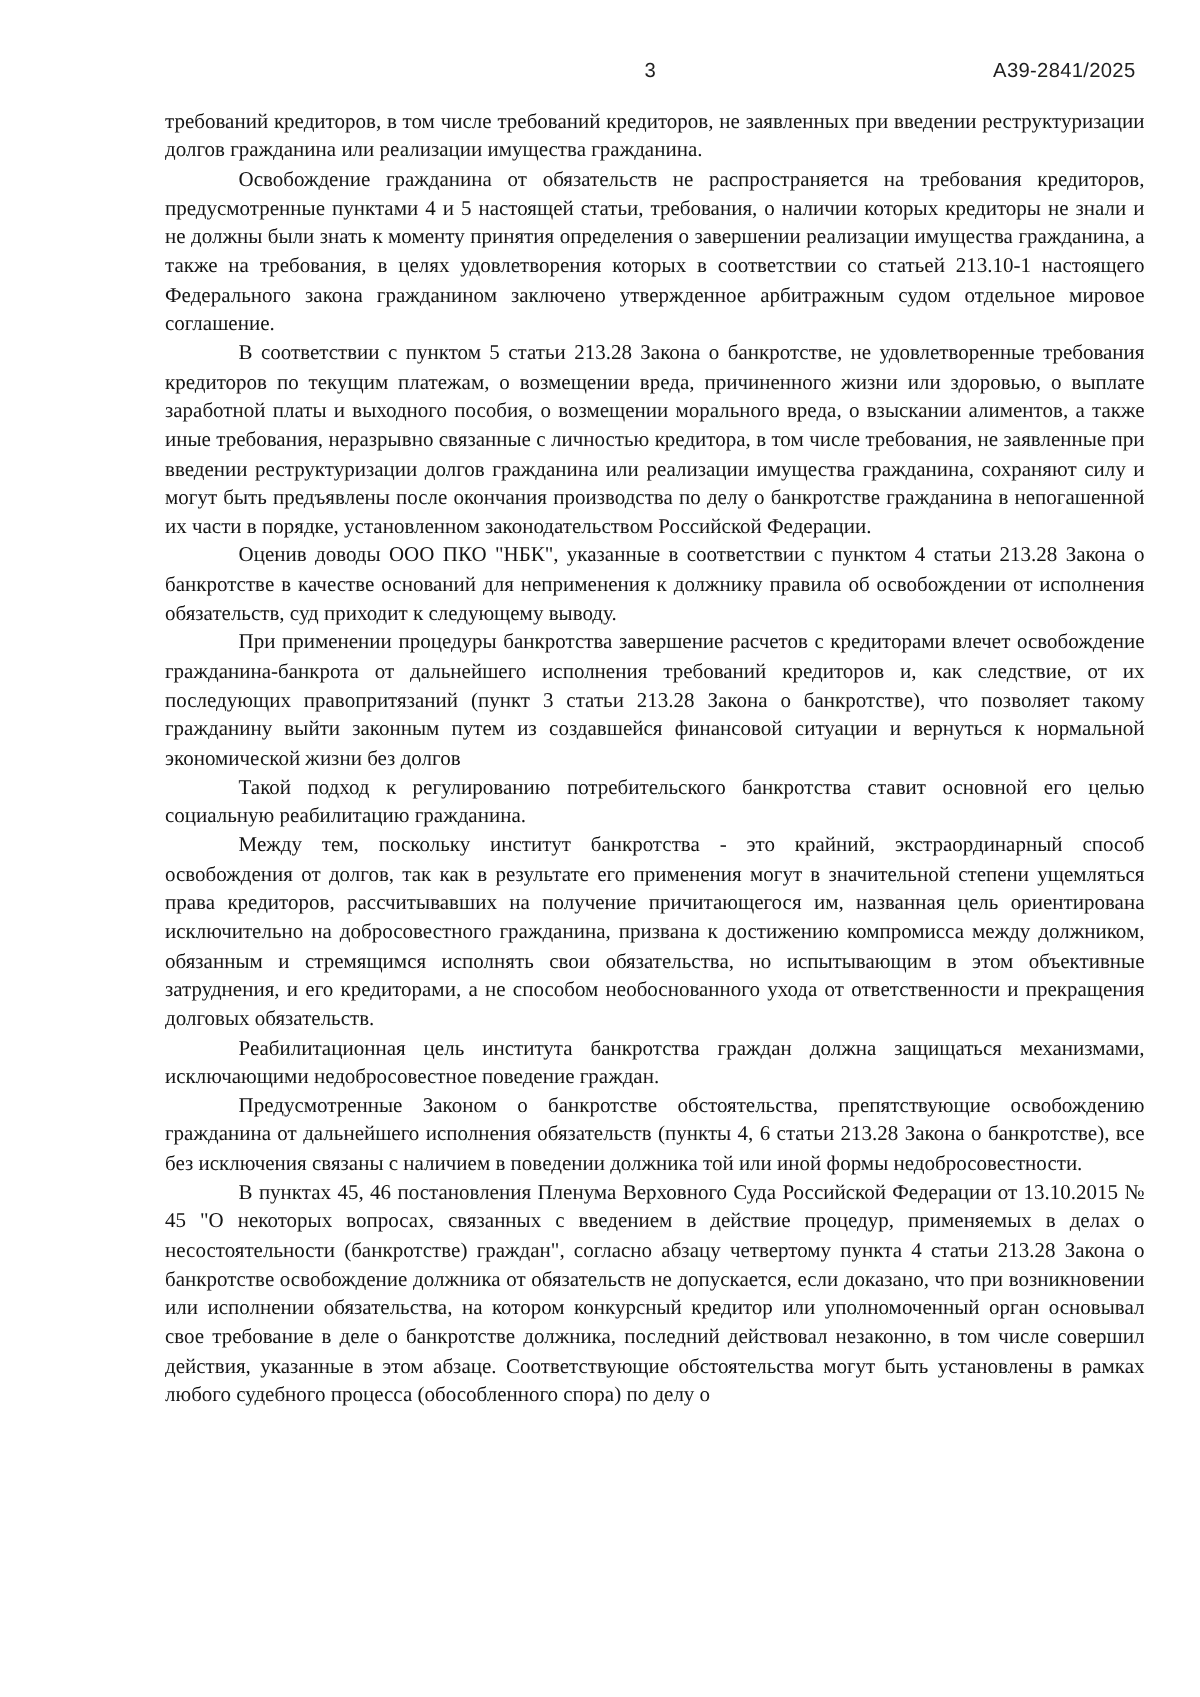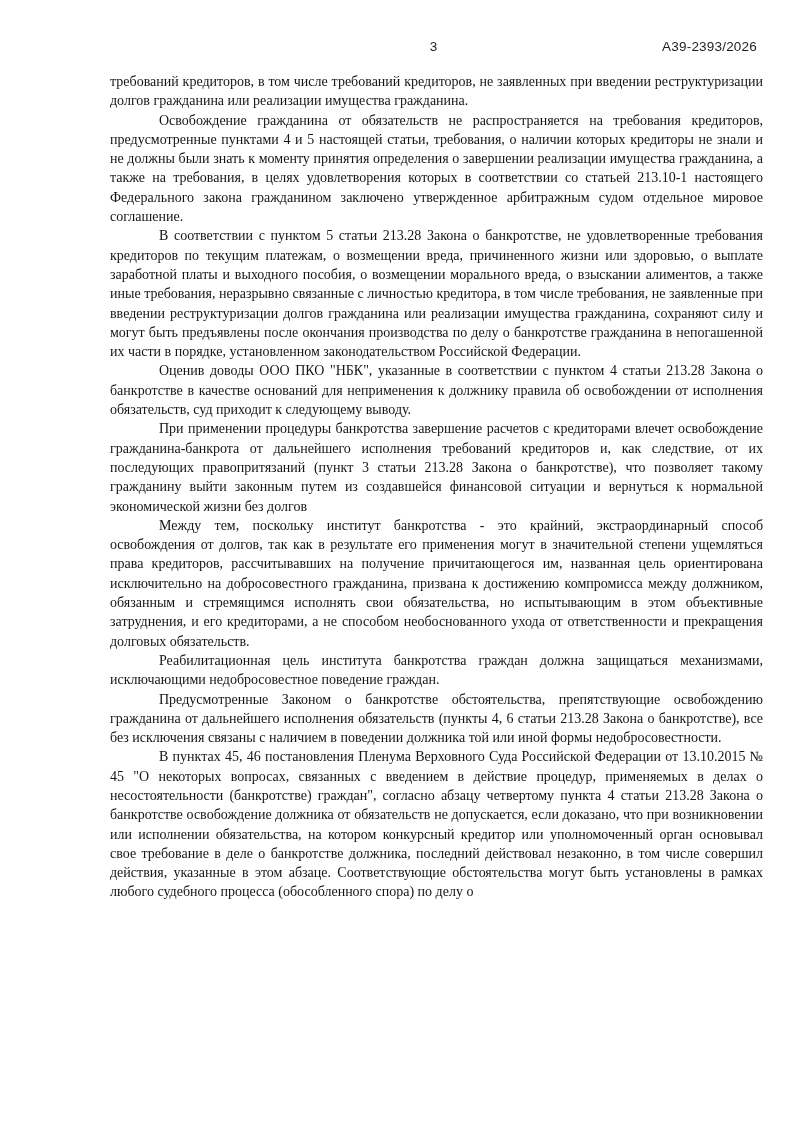--- a/index.html
+++ b/index.html
@@ -55,26 +55,27 @@
   .body-text p.no-indent {
     text-indent: 0;
   }
 </style>
 </head>
 <body>
 
 <div class="page">
   <div class="header">
     <span class="page-num">3</span>
-    <span class="case-num">А39-2393/2026</span>
+    <span class="case-num">А39-2841/2025</span>
   </div>
   <div class="body-text">
     <p class="no-indent">требований кредиторов, в том числе требований кредиторов, не заявленных при введении реструктуризации долгов гражданина или реализации имущества гражданина.</p>
     <p>Освобождение гражданина от обязательств не распространяется на требования кредиторов, предусмотренные пунктами 4 и 5 настоящей статьи, требования, о наличии которых кредиторы не знали и не должны были знать к моменту принятия определения о завершении реализации имущества гражданина, а также на требования, в целях удовлетворения которых в соответствии со статьей 213.10-1 настоящего Федерального закона гражданином заключено утвержденное арбитражным судом отдельное мировое соглашение.</p>
     <p>В соответствии с пунктом 5 статьи 213.28 Закона о банкротстве, не удовлетворенные требования кредиторов по текущим платежам, о возмещении вреда, причиненного жизни или здоровью, о выплате заработной платы и выходного пособия, о возмещении морального вреда, о взыскании алиментов, а также иные требования, неразрывно связанные с личностью кредитора, в том числе требования, не заявленные при введении реструктуризации долгов гражданина или реализации имущества гражданина, сохраняют силу и могут быть предъявлены после окончания производства по делу о банкротстве гражданина в непогашенной их части в порядке, установленном законодательством Российской Федерации.</p>
     <p>Оценив доводы ООО ПКО "НБК", указанные в соответствии с пунктом 4 статьи 213.28 Закона о банкротстве в качестве оснований для неприменения к должнику правила об освобождении от исполнения обязательств, суд приходит к следующему выводу.</p>
     <p>При применении процедуры банкротства завершение расчетов с кредиторами влечет освобождение гражданина-банкрота от дальнейшего исполнения требований кредиторов и, как следствие, от их последующих правопритязаний (пункт 3 статьи 213.28 Закона о банкротстве), что позволяет такому гражданину выйти законным путем из создавшейся финансовой ситуации и вернуться к нормальной экономической жизни без долгов</p>
+    <p>Такой подход к регулированию потребительского банкротства ставит основной его целью социальную реабилитацию гражданина.</p>
     <p>Между тем, поскольку институт банкротства - это крайний, экстраординарный способ освобождения от долгов, так как в результате его применения могут в значительной степени ущемляться права кредиторов, рассчитывавших на получение причитающегося им, названная цель ориентирована исключительно на добросовестного гражданина, призвана к достижению компромисса между должником, обязанным и стремящимся исполнять свои обязательства, но испытывающим в этом объективные затруднения, и его кредиторами, а не способом необоснованного ухода от ответственности и прекращения долговых обязательств.</p>
     <p>Реабилитационная цель института банкротства граждан должна защищаться механизмами, исключающими недобросовестное поведение граждан.</p>
     <p>Предусмотренные Законом о банкротстве обстоятельства, препятствующие освобождению гражданина от дальнейшего исполнения обязательств (пункты 4, 6 статьи 213.28 Закона о банкротстве), все без исключения связаны с наличием в поведении должника той или иной формы недобросовестности.</p>
     <p>В пунктах 45, 46 постановления Пленума Верховного Суда Российской Федерации от 13.10.2015 № 45 "О некоторых вопросах, связанных с введением в действие процедур, применяемых в делах о несостоятельности (банкротстве) граждан", согласно абзацу четвертому пункта 4 статьи 213.28 Закона о банкротстве освобождение должника от обязательств не допускается, если доказано, что при возникновении или исполнении обязательства, на котором конкурсный кредитор или уполномоченный орган основывал свое требование в деле о банкротстве должника, последний действовал незаконно, в том числе совершил действия, указанные в этом абзаце. Соответствующие обстоятельства могут быть установлены в рамках любого судебного процесса (обособленного спора) по делу о</p>
   </div>
 </div>
 
 </body></html>

